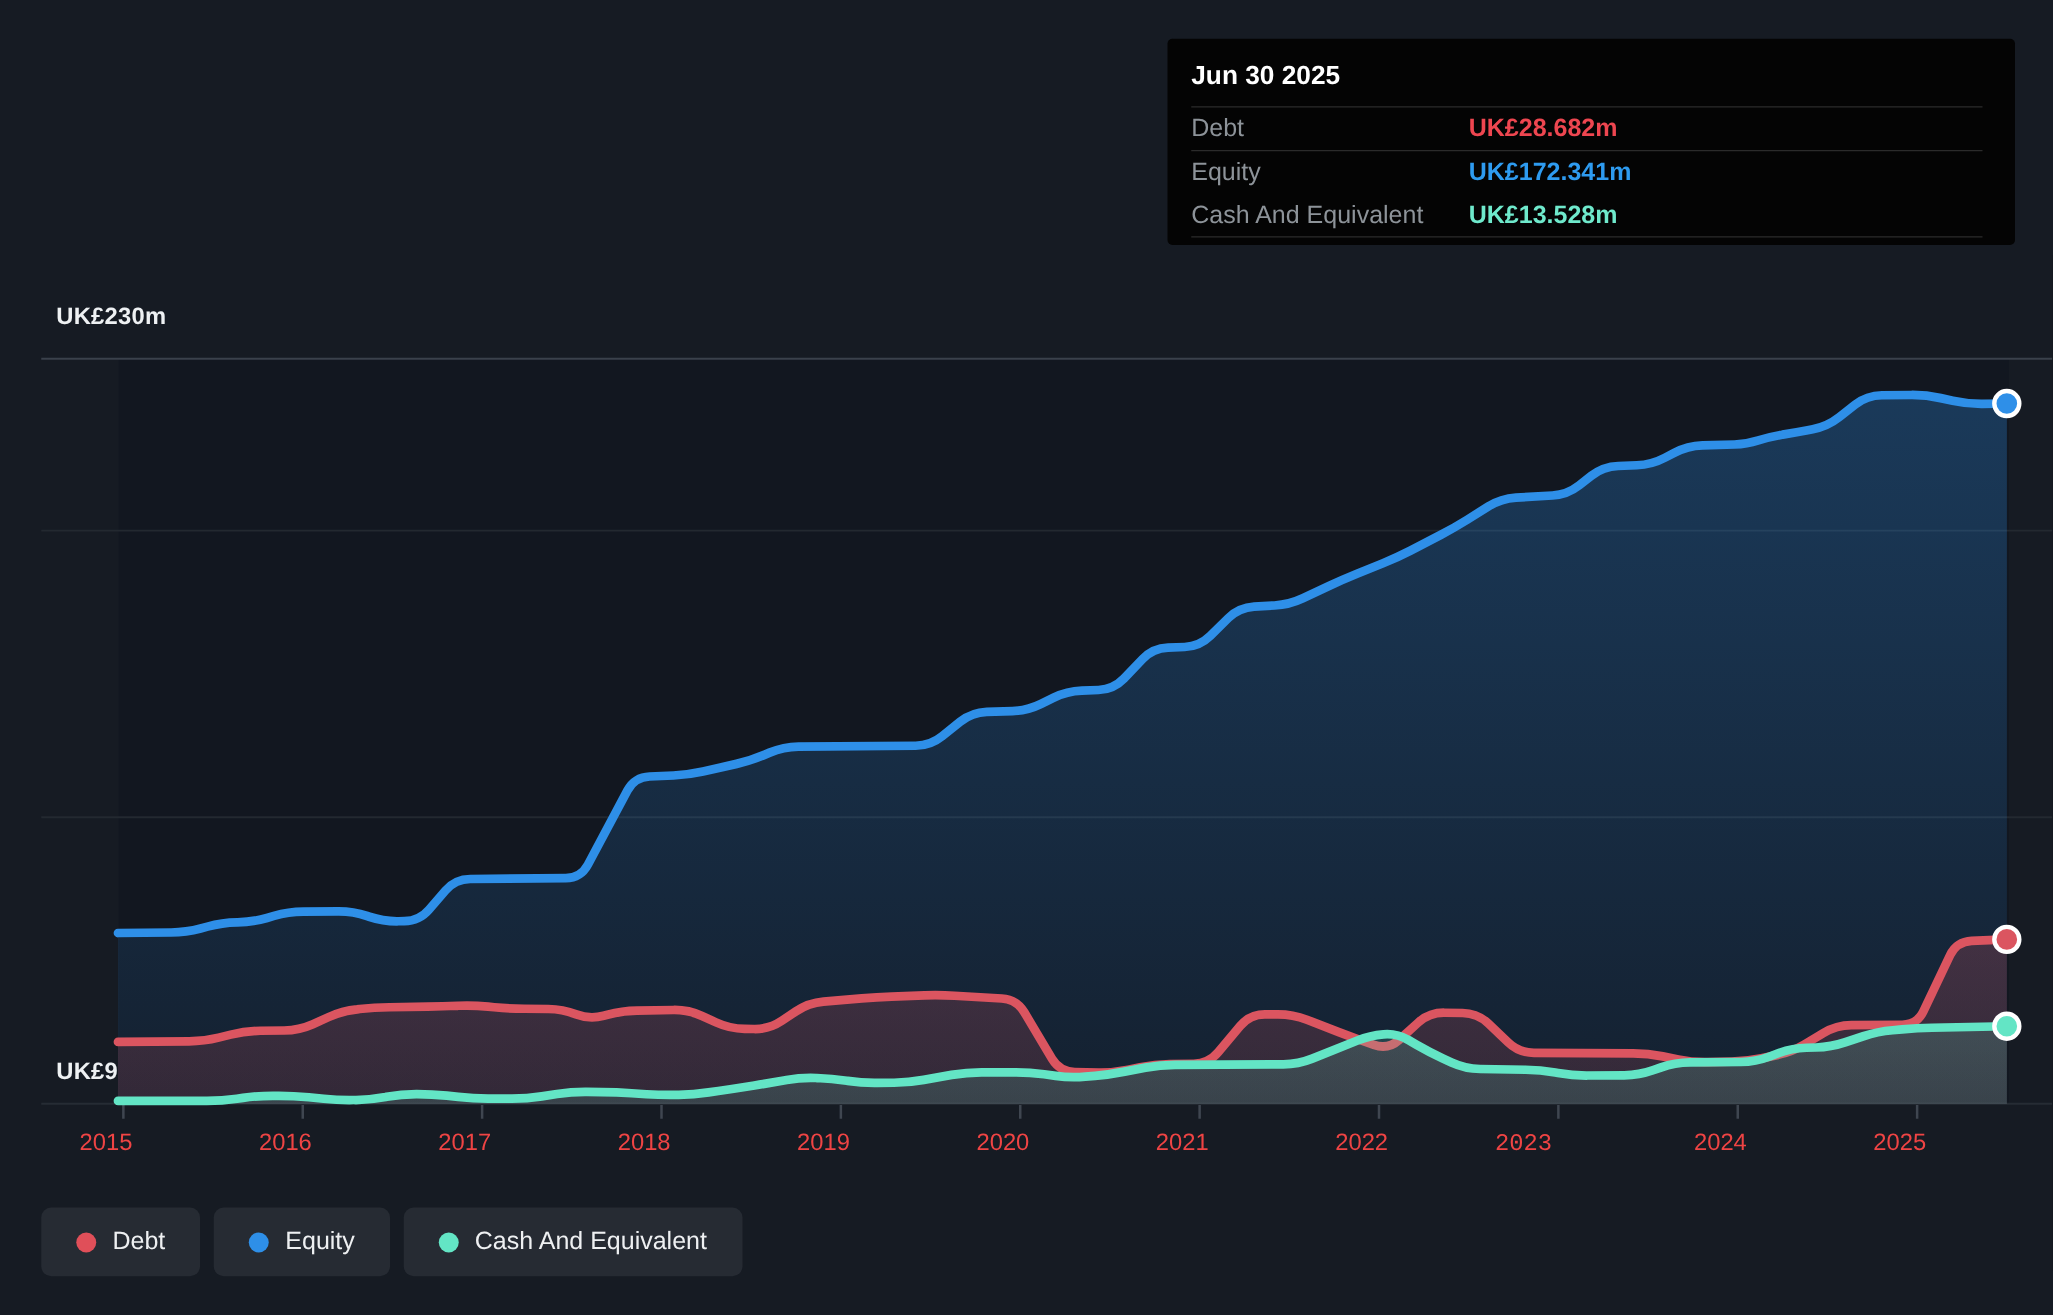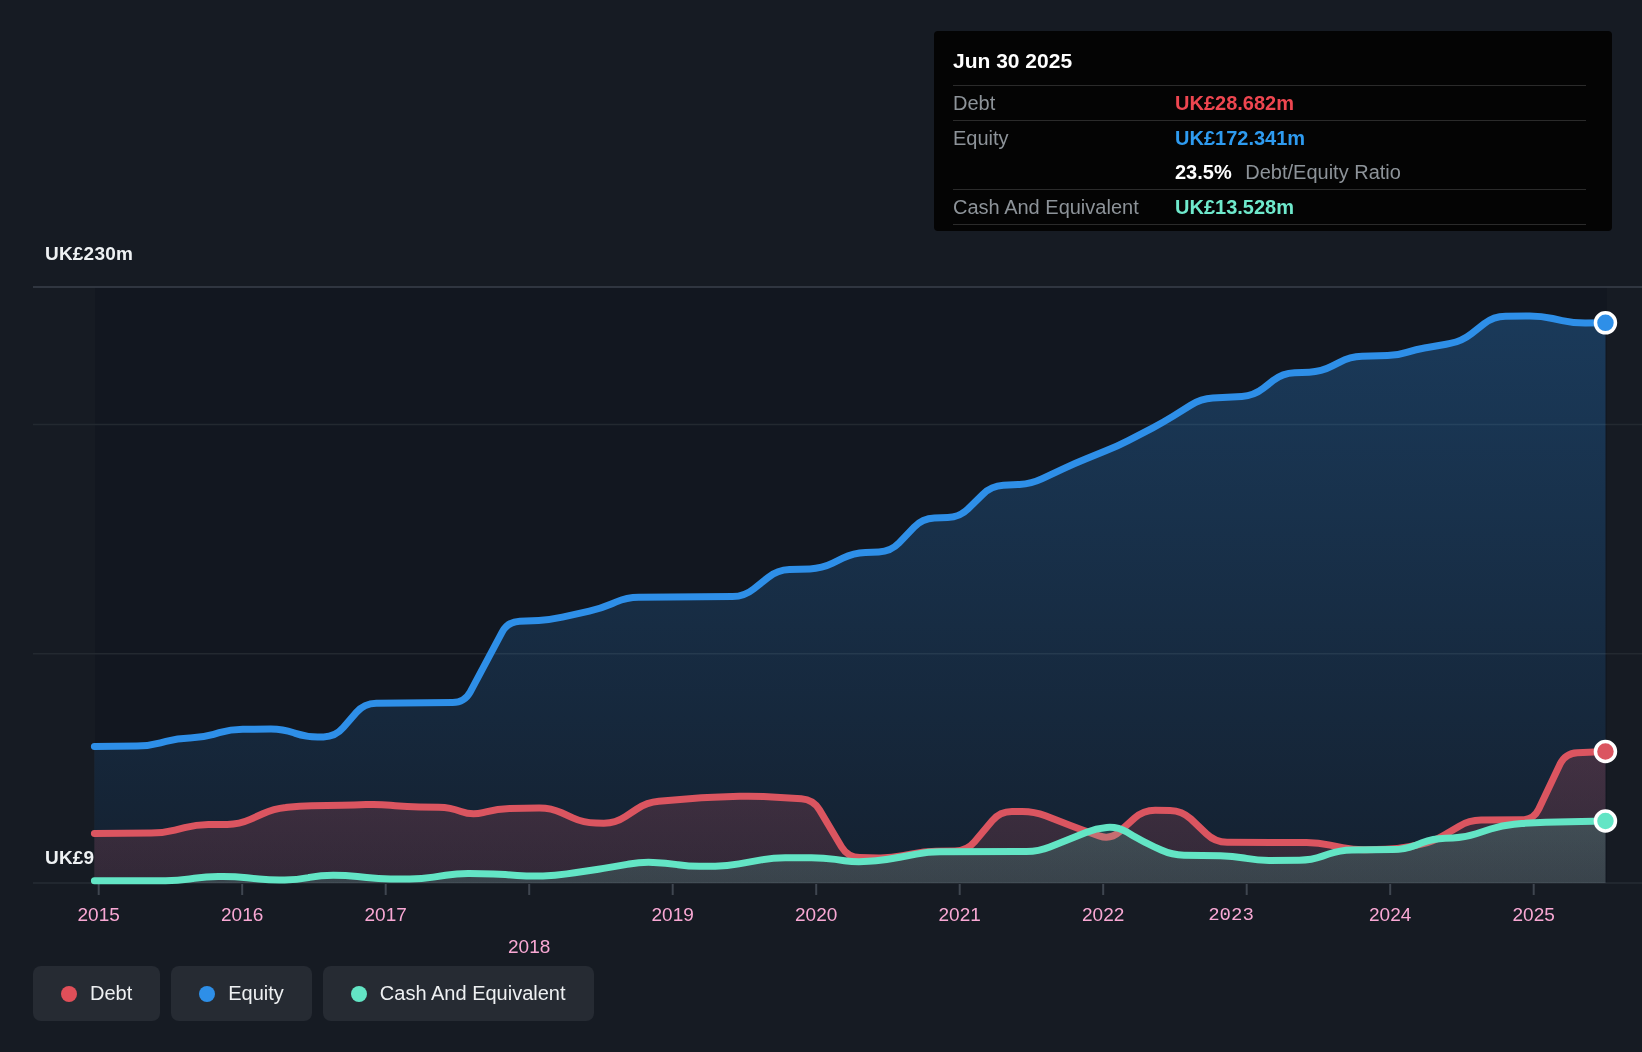--- a/index.html
+++ b/index.html
@@ -2,22 +2,22 @@
 <html><head>
 <meta charset="utf-8">
 <style>
   html,body{margin:0;padding:0;background:#161b23;}
   .stage{position:relative;width:1642px;height:1052px;background:#161b23;overflow:hidden;
          font-family:"Liberation Sans","DejaVu Sans",sans-serif;}
   svg{position:absolute;left:0;top:0;}
   .ylab{position:absolute;left:45px;color:#eef1f3;font-size:19px;font-weight:bold;letter-spacing:.2px;}
   .ylab.top{top:243px;}
   .ylab.zero{top:847px;}
-  .xlab{position:absolute;top:904px;width:70px;margin-left:-35px;text-align:center;
-        color:#f9a8d4;font-size:19px;}
+  .xlab{position:absolute;top:904px;width:70px;margin-left:-35px;
+        color:#ef4444;font-size:19px;}
   
   .tooltip{position:absolute;left:934px;top:31px;width:678px;background:#040404;
            border-radius:4px;padding:12px 26px 6px 19px;box-sizing:border-box;color:#fff;}
   .tt-title{font-size:21px;font-weight:bold;padding:6px 0 12px 0;border-bottom:1px solid #2b2b2b;}
   .tt-row{display:flex;align-items:center;height:34px;font-size:20px;}
   .tt-row.bb{border-bottom:1px solid #2b2b2b;}
   .tt-label{width:222px;color:#8d9399;}
   .tt-value{font-weight:bold;}
   .tt-ratio-val{font-weight:bold;color:#ffffff;margin-right:8px;}
   .tt-ratio-lab{color:#8d9399;}
@@ -74,46 +74,39 @@
       <circle cx="1605.45" cy="820.9795312" r="10" fill="#63e5c5" stroke="#ffffff" stroke-width="3.5"></circle>
     </svg>
 
   <div class="ylab top">UK£230m</div>
   <div class="ylab zero">UK£9</div>
 
   <div id="xlabels">
       <div class="xlab" style="left: 98.7px;">2015</div>
       <div class="xlab" style="left: 242.2px;">2016</div>
       <div class="xlab" style="left: 385.7px;">2017</div>
-      <div class="xlab" style="left: 529.2px; margin-top: 32px;">2018</div>
+      <div class="xlab" style="left: 529.2px;">2018</div>
       <div class="xlab" style="left: 672.7px;">2019</div>
       <div class="xlab" style="left: 816.2px;">2020</div>
       <div class="xlab" style="left: 959.7px;">2021</div>
       <div class="xlab" style="left: 1103.2px;">2022</div>
       <div class="xlab" style="left: 1231px; font-family: Liberation Mono, monospace;">2023</div>
       <div class="xlab" style="left: 1390.2px;">2024</div>
       <div class="xlab" style="left: 1533.7px;">2025</div>
     </div>
 
   <div class="tooltip">
     <div class="tt-title">Jun 30 2025</div>
     <div class="tt-row bb">
       <div class="tt-label">Debt</div>
       <div class="tt-value" style="color: rgb(238, 70, 80);">UK£28.682m</div>
     </div>
     <div class="tt-row">
       <div class="tt-label">Equity</div>
       <div class="tt-value" style="color: rgb(46, 155, 240);">UK£172.341m</div>
-    </div>
-    <div class="tt-row bb">
-      <div class="tt-label"></div>
-      <div>
-        <span class="tt-ratio-val">23.5%</span>
-        <span class="tt-ratio-lab">Debt/Equity Ratio</span>
-      </div>
     </div>
     <div class="tt-row bb">
       <div class="tt-label">Cash And Equivalent</div>
       <div class="tt-value" style="color: rgb(111, 233, 204);">UK£13.528m</div>
     </div>
   </div>
 
   <div class="legend">
     <div class="pill">
       <span class="dot" style="background: rgb(224, 79, 89);"></span>

